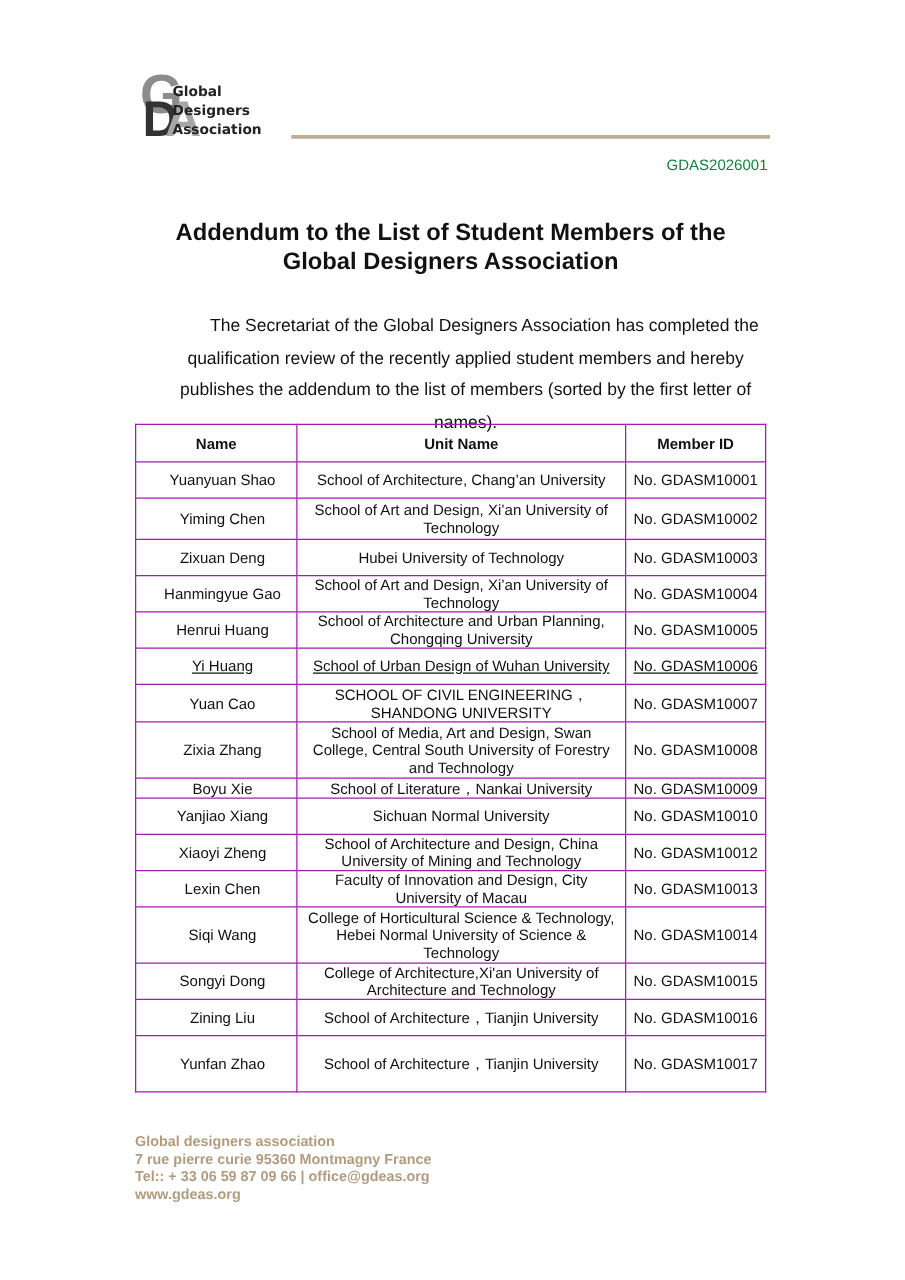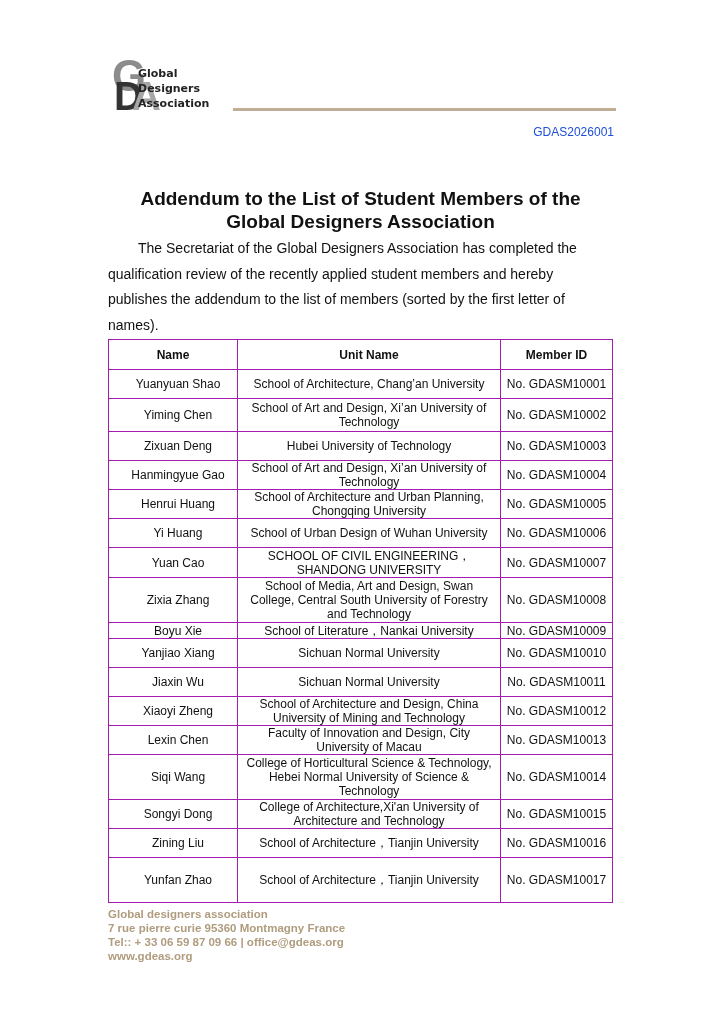--- a/index.html
+++ b/index.html
@@ -3,22 +3,22 @@
 <meta charset="utf-8">
 <style>
   html, body { margin:0; padding:0; background:#ffffff; }
   body { width:724px; height:1024px; position:relative; overflow:hidden; font-family:"Liberation Sans", sans-serif; color:#111; }
   .logo { position:absolute; left:112px; top:54px; width:120px; height:60px; }
   .logo-g { position:absolute; left:0; top:0; font-family:"Liberation Sans", sans-serif; font-weight:bold; font-size:44px; line-height:44px; color:#8c8c8c; }
   .logo-d { position:absolute; left:2px; top:22px; font-weight:bold; font-size:40px; line-height:40px; color:#333; }
   .logo-a { position:absolute; left:20px; top:22px; font-weight:bold; font-size:40px; line-height:40px; color:#a6a6a6; }
   .logo-text { position:absolute; left:138px; top:66px; font-family:"DejaVu Sans", sans-serif; font-weight:bold; font-size:11px; line-height:15px; color:#222; }
   .header-rule { position:absolute; left:233px; top:108px; width:383px; height:3px; background:#bfae95; }
-  .docno { position:absolute; right:110px; top:125px; font-size:12px; color:#1d4ed8; }
-  .title { position:absolute; left:108px; width:505px; top:187px; text-align:center; font-weight:bold; font-size:19px; line-height:23px; }
+  .docno { position:absolute; right:110px; top:125px; font-size:12px; color:#15803d; }
+  .title { position:absolute; left:108px; width:505px; top:175px; text-align:center; font-weight:bold; font-size:19px; line-height:23px; }
   .intro { position:absolute; left:108px; width:505px; top:236px; font-size:14px; line-height:25.5px; text-indent:30px; }
   table.members { position:absolute; left:108px; top:339px; width:505px; border-collapse:collapse; font-size:12px; }
   table.members td, table.members th { border:1px solid #a21caf; text-align:center; vertical-align:middle; padding:0 4px; line-height:14px; }
   table.members th { height:29px; font-weight:bold; }
   table.members td.col-name { width:110px;padding-left:14px; }
   table.members td.col-unit { width:254px;text-align:center; }
   .footer { position:absolute; left:108px; top:907px; font-weight:bold; font-size:11.5px; line-height:14px; color:#b09c7e; }
 </style>
 </head>
 <body>
@@ -35,21 +35,21 @@
 </div>
 <div class="header-rule"></div>
 
 <div class="docno">GDAS2026001</div>
 
 <div class="title">
   <div>Addendum to the List of Student Members of the</div>
   <div>Global Designers Association</div>
 </div>
 
-<p class="intro" style="margin:0;">The Secretariat of the Global Designers Association has completed the qualification review of the recently applied student members and hereby publishes the addendum to the list of members (sorted by the first letter of names).</p>
+<p class="intro" style="margin:12px;text-align:center;">The Secretariat of the Global Designers Association has completed the qualification review of the recently applied student members and hereby publishes the addendum to the list of members (sorted by the first letter of names).</p>
 
 <table class="members">
   <thead>
     <tr>
       <th>Name</th>
       <th>Unit Name</th>
       <th>Member ID</th>
     </tr>
   </thead>
   <tbody id="rows">
@@ -71,21 +71,21 @@
       <tr style="height: 29px;">
         <td class="col-name">Hanmingyue Gao</td>
         <td class="col-unit">School of Art and Design, Xi’an University of Technology</td>
         <td class="col-id">No. GDASM10004</td>
       </tr>
       <tr style="height: 29px;">
         <td class="col-name">Henrui Huang</td>
         <td class="col-unit">School of Architecture and Urban Planning, Chongqing University</td>
         <td class="col-id">No. GDASM10005</td>
       </tr>
-      <tr style="height: 29px;">
+      <tr style="height: 29px; text-decoration: underline;">
         <td class="col-name">Yi Huang</td>
         <td class="col-unit">School of Urban Design of Wuhan University</td>
         <td class="col-id">No. GDASM10006</td>
       </tr>
       <tr style="height: 30px;">
         <td class="col-name">Yuan Cao</td>
         <td class="col-unit">SCHOOL OF CIVIL ENGINEERING，SHANDONG UNIVERSITY</td>
         <td class="col-id">No. GDASM10007</td>
       </tr>
       <tr style="height: 45px;">
@@ -95,25 +95,20 @@
       </tr>
       <tr style="height: 16px;">
         <td class="col-name">Boyu Xie</td>
         <td class="col-unit">School of Literature，Nankai University</td>
         <td class="col-id">No. GDASM10009</td>
       </tr>
       <tr style="height: 29px;">
         <td class="col-name">Yanjiao Xiang</td>
         <td class="col-unit">Sichuan Normal University</td>
         <td class="col-id">No. GDASM10010</td>
-      </tr>
-      <tr style="height: 29px;">
-        <td class="col-name">Jiaxin Wu</td>
-        <td class="col-unit">Sichuan Normal University</td>
-        <td class="col-id">No. GDASM10011</td>
       </tr>
       <tr style="height: 29px;">
         <td class="col-name">Xiaoyi Zheng</td>
         <td class="col-unit">School of Architecture and Design, China University of Mining and Technology</td>
         <td class="col-id">No. GDASM10012</td>
       </tr>
       <tr style="height: 29px; margin-left: 39px;">
         <td class="col-name">Lexin Chen</td>
         <td class="col-unit">Faculty of Innovation and Design, City University of Macau</td>
         <td class="col-id">No. GDASM10013</td>

